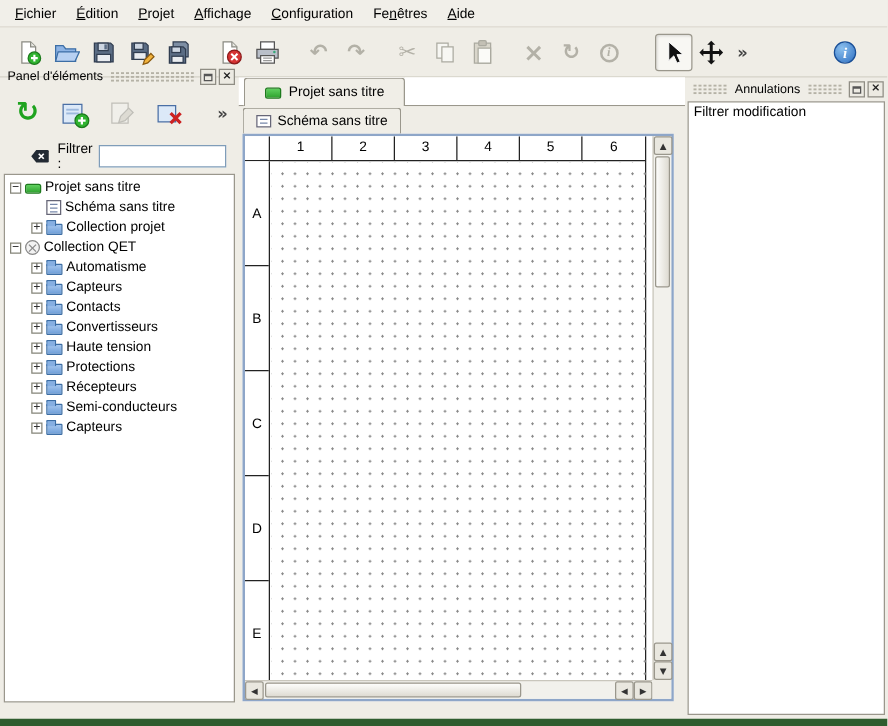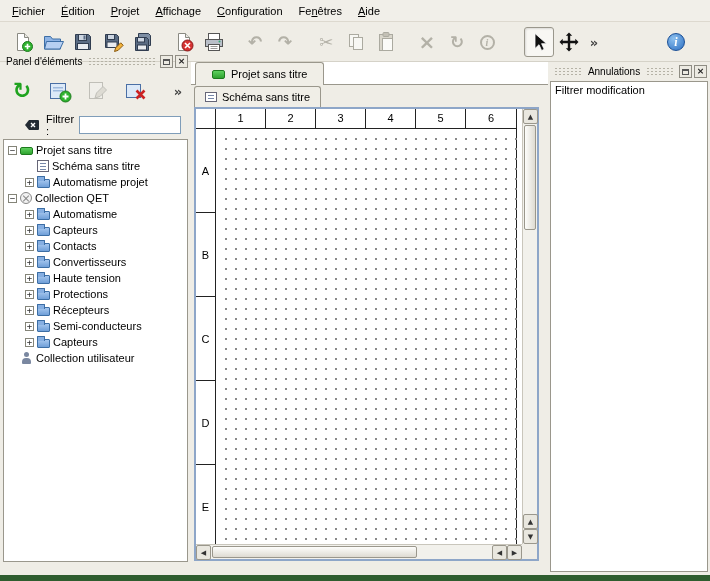--- a/index.html
+++ b/index.html
@@ -317,21 +317,21 @@
 
         <div class="trow lvl-1">
           <span class="exp"></span>
           <span class="ticon schema"></span>
           <span>Schéma sans titre</span>
         </div>
 
         <div class="trow lvl-1">
           <span class="exp">+</span>
           <span class="ticon folder"></span>
-          <span>Automatisme projet</span>
+          <span>Collection projet</span>
         </div>
 
         <div class="trow lvl-0">
           <span class="exp">−</span>
           <span class="ticon qet"></span>
           <span>Collection QET</span>
         </div>
 
         <div class="trow lvl-1">
           <span class="exp">+</span>
@@ -380,25 +380,20 @@
           <span class="ticon folder"></span>
           <span>Semi-conducteurs</span>
         </div>
 
         <div class="trow lvl-1">
           <span class="exp">+</span>
           <span class="ticon folder"></span>
           <span>Capteurs</span>
         </div>
 
-        <div class="trow lvl-0">
-          <span class="exp"></span>
-          <span class="ticon user"></span>
-          <span>Collection utilisateur</span>
-        </div>
       </div>
   </div>
 
   <div class="center">
     <div class="project-tabbar">
       <div class="tabbar-pad"></div>
       <div class="ptab">
         <span class="tab-icon-project"></span>
         <span>Projet sans titre</span>
       </div>

